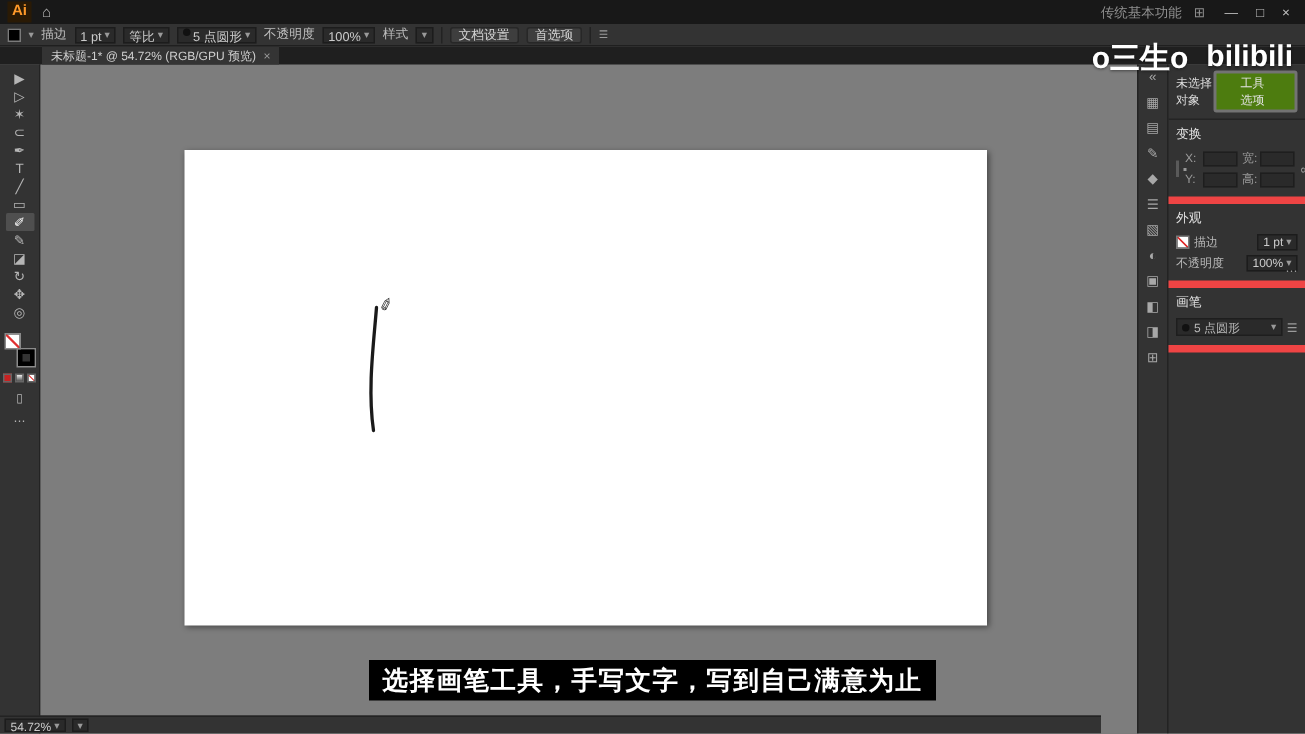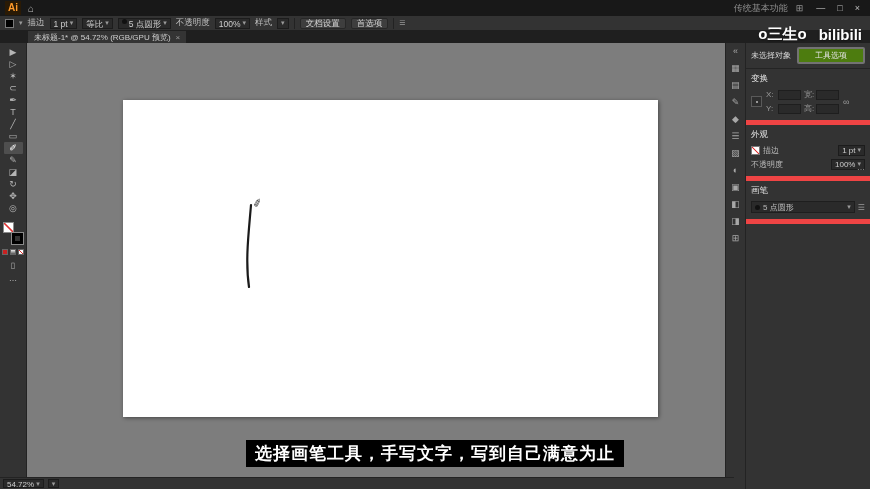--- a/index.html
+++ b/index.html
@@ -63,21 +63,21 @@
     transform:rotate(-18deg);}
   
   .statusbar{position:absolute;left:0;bottom:0;width:734px;height:12px;background:#333;
     border-top:1px solid #232323;display:flex;align-items:center;gap:4px;padding:0 3px;
     font-size:8px;color:#c0c0c0;z-index:20;}
   .statusbar .dd{height:9px;font-size:8px;}
   
   .panelstrip{width:20px;background:#333;border-left:1px solid #232323;display:flex;
     flex-direction:column;align-items:center;padding-top:3px;gap:7px;font-size:9px;color:#a8a8a8;}
   
-  .props{width:125px;background:#333;border-left:1px solid #232323;font-size:8px;color:#b8b8b8;
+  .props{width:92px;background:#333;border-left:1px solid #232323;font-size:8px;color:#b8b8b8;
     display:flex;flex-direction:column;}
   .props-header{display:flex;justify-content:space-between;align-items:center;
     padding:4px 5px;border-bottom:1px solid #242424;}
   .props-title{color:#dcdcdc;}
   .toolopt-btn{background:#4d7c0f;border:2px solid #737373;border-radius:2px;padding:1px 16px;color:#e2e2e2;}
   .section{padding:4px 5px 6px;border-bottom:5px solid #ef4444;position:relative;}
   .sec-title{color:#e2e2e2;font-size:8.5px;margin-bottom:4px;}
   .tf-grid{display:flex;align-items:center;gap:4px;}
   .locator{width:11px;height:11px;border:1px solid #5a5a5a;position:relative;background:#2e2e2e;}
   .locator::after{content:"";position:absolute;left:4px;top:4px;width:2px;height:2px;background:#999;}
@@ -94,21 +94,21 @@
   .more-ic{position:absolute;right:5px;bottom:2px;color:#9a9a9a;}
   .brush-dd{display:flex;align-items:center;gap:3px;background:#2a2a2a;border:1px solid #1e1e1e;
     height:12px;padding:0 3px;flex:1;}
   .brush-row{display:flex;align-items:center;gap:3px;}
   .menu-ic{color:#9a9a9a;}
   
   .subtitle{position:absolute;left:50%;bottom:22px;transform:translateX(-50%);
     background:#000;color:#fff;font-weight:bold;font-size:17px;letter-spacing:1px;
     padding:2px 9px;white-space:nowrap;z-index:50;}
   .watermark{position:absolute;top:25px;right:8px;z-index:60;display:flex;gap:12px;
-    align-items:center;color:#fff;font-weight:bold;font-size:15px;
+    align-items:center;color:#fff;font-weight:bold;font-size:20px;
     text-shadow:0 1px 2px rgba(0,0,0,.45);}
 </style>
 </head>
 <body>
 
 <div class="titlebar">
   <span class="ai-logo">Ai</span>
   <span class="home-ic">⌂</span>
   <div class="tb-right">
     <span>传统基本功能</span>

